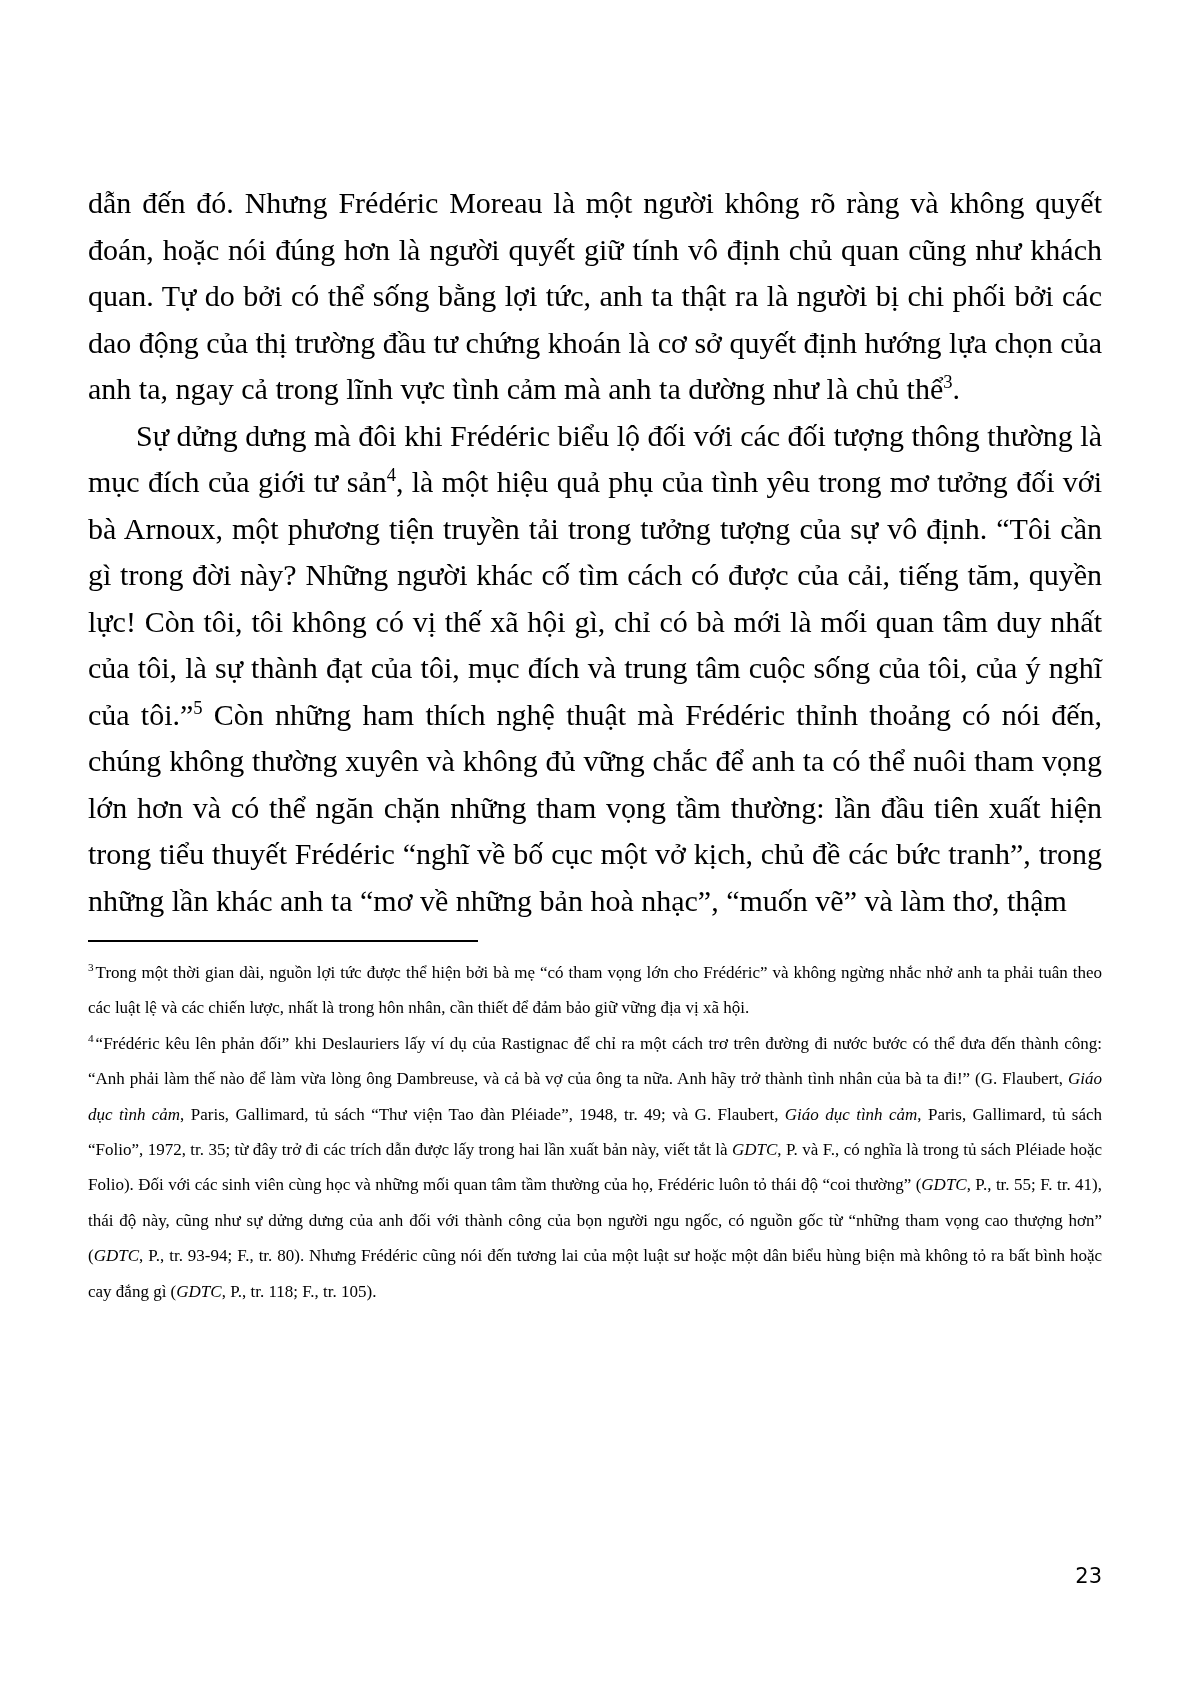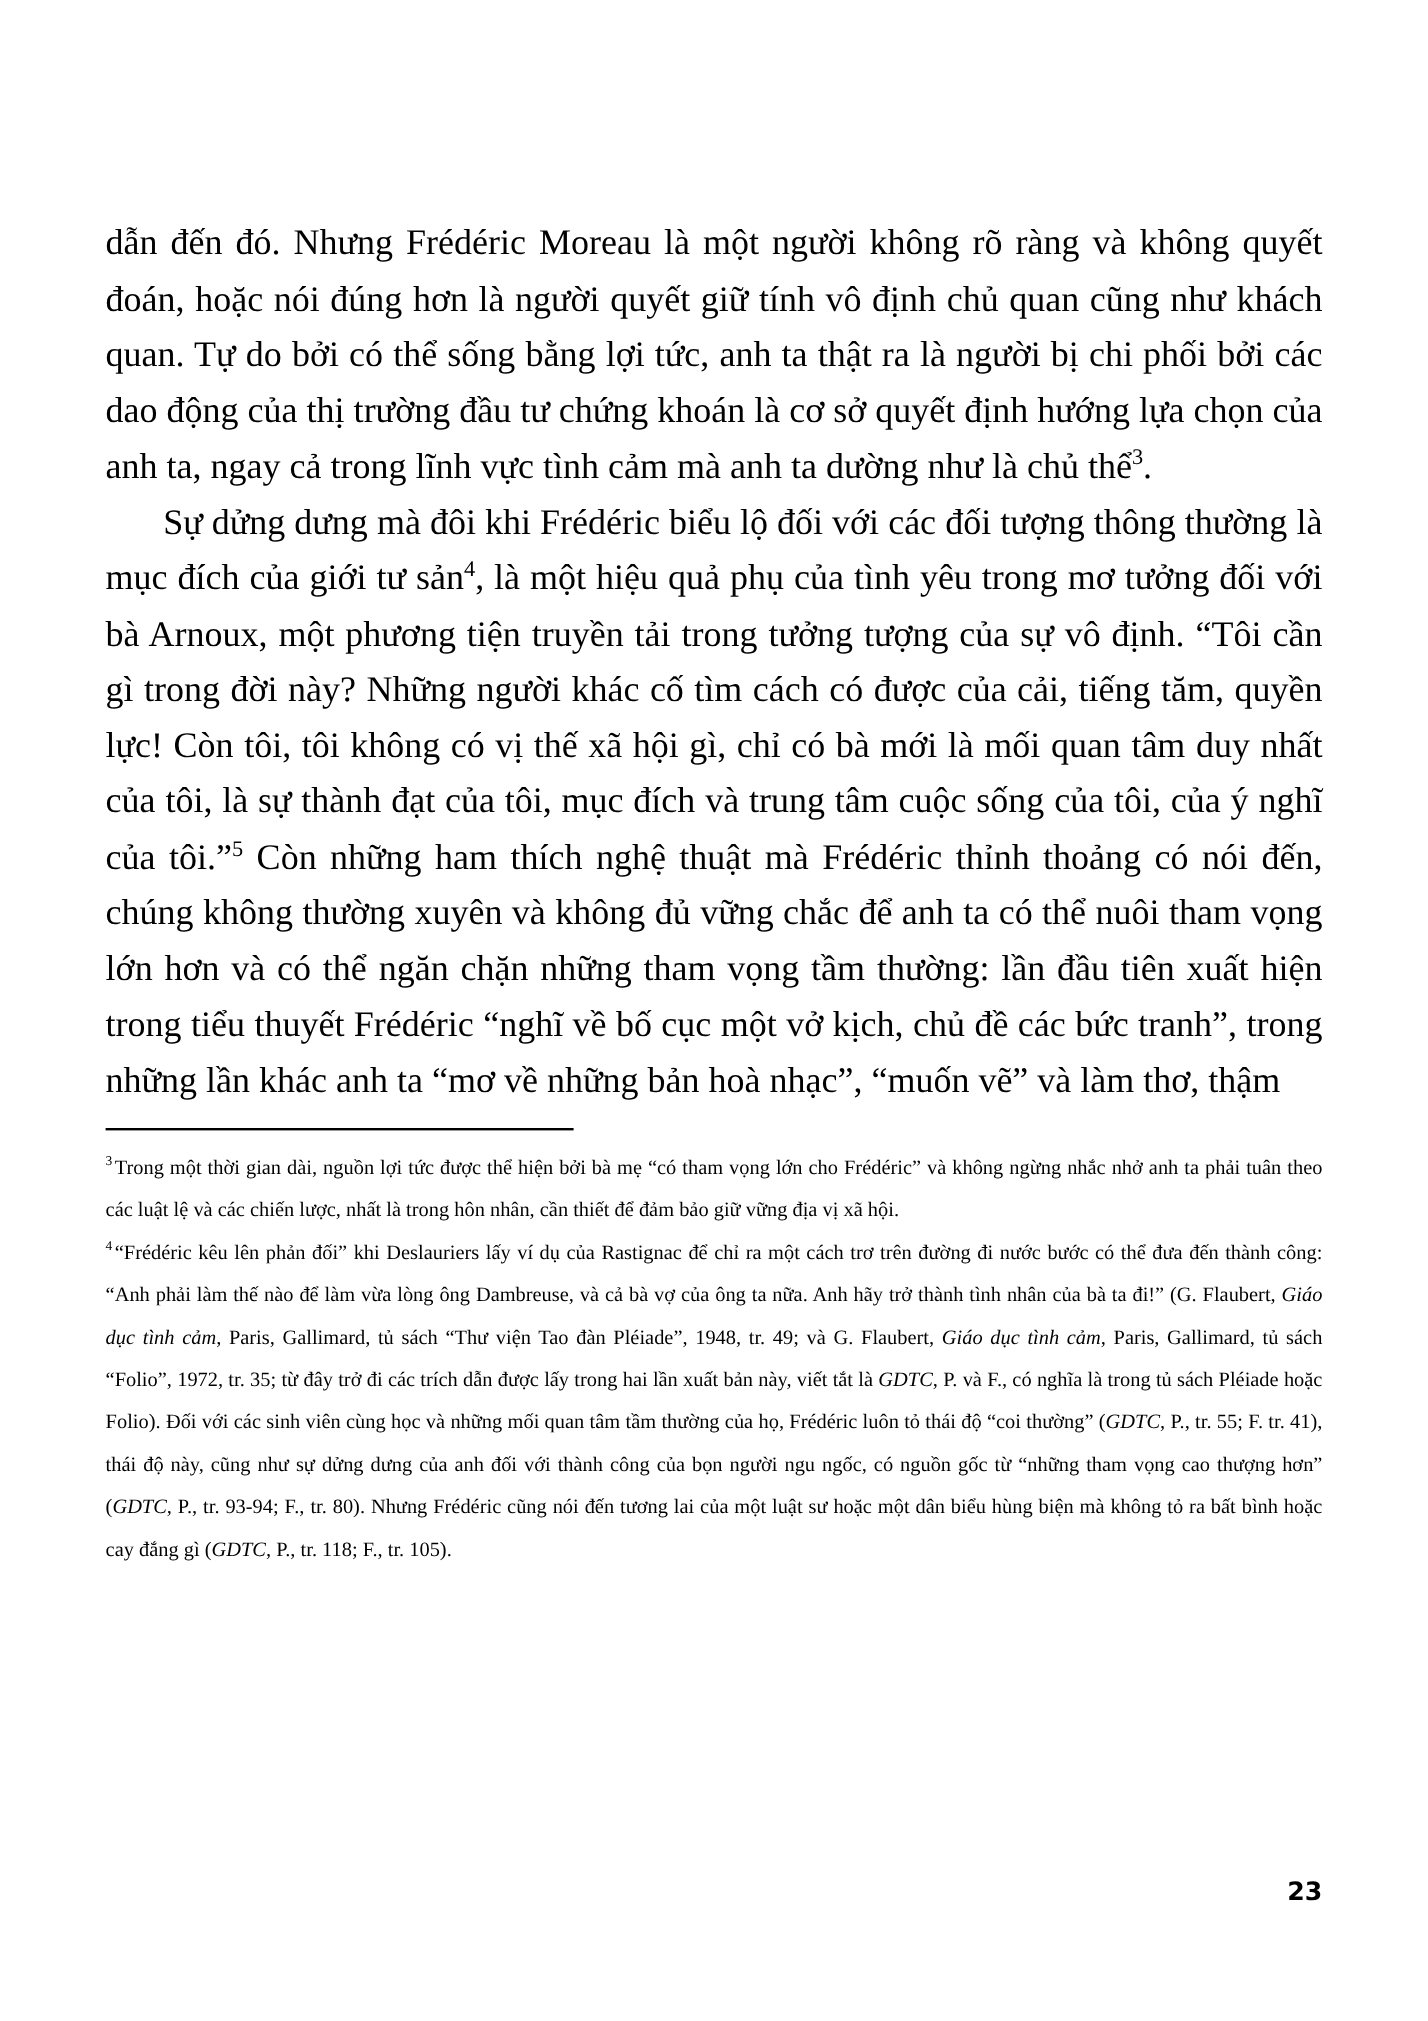--- a/index.html
+++ b/index.html
@@ -81,21 +81,21 @@
     vertical-align: super;
     line-height: 0;
     padding-right: 2px;
   }
   em, i { font-style: italic; margin-top: 41px; }
   .page-number {
     position: absolute;
     right: 0;
     bottom: 96px;
     font-family: "DejaVu Sans", sans-serif;
-    font-weight: 700;
+    font-weight: 400;
     font-size: 21px;
   }
 </style>
 </head>
 <body>
 
 <div class="page">
   <div class="content">
 
 

